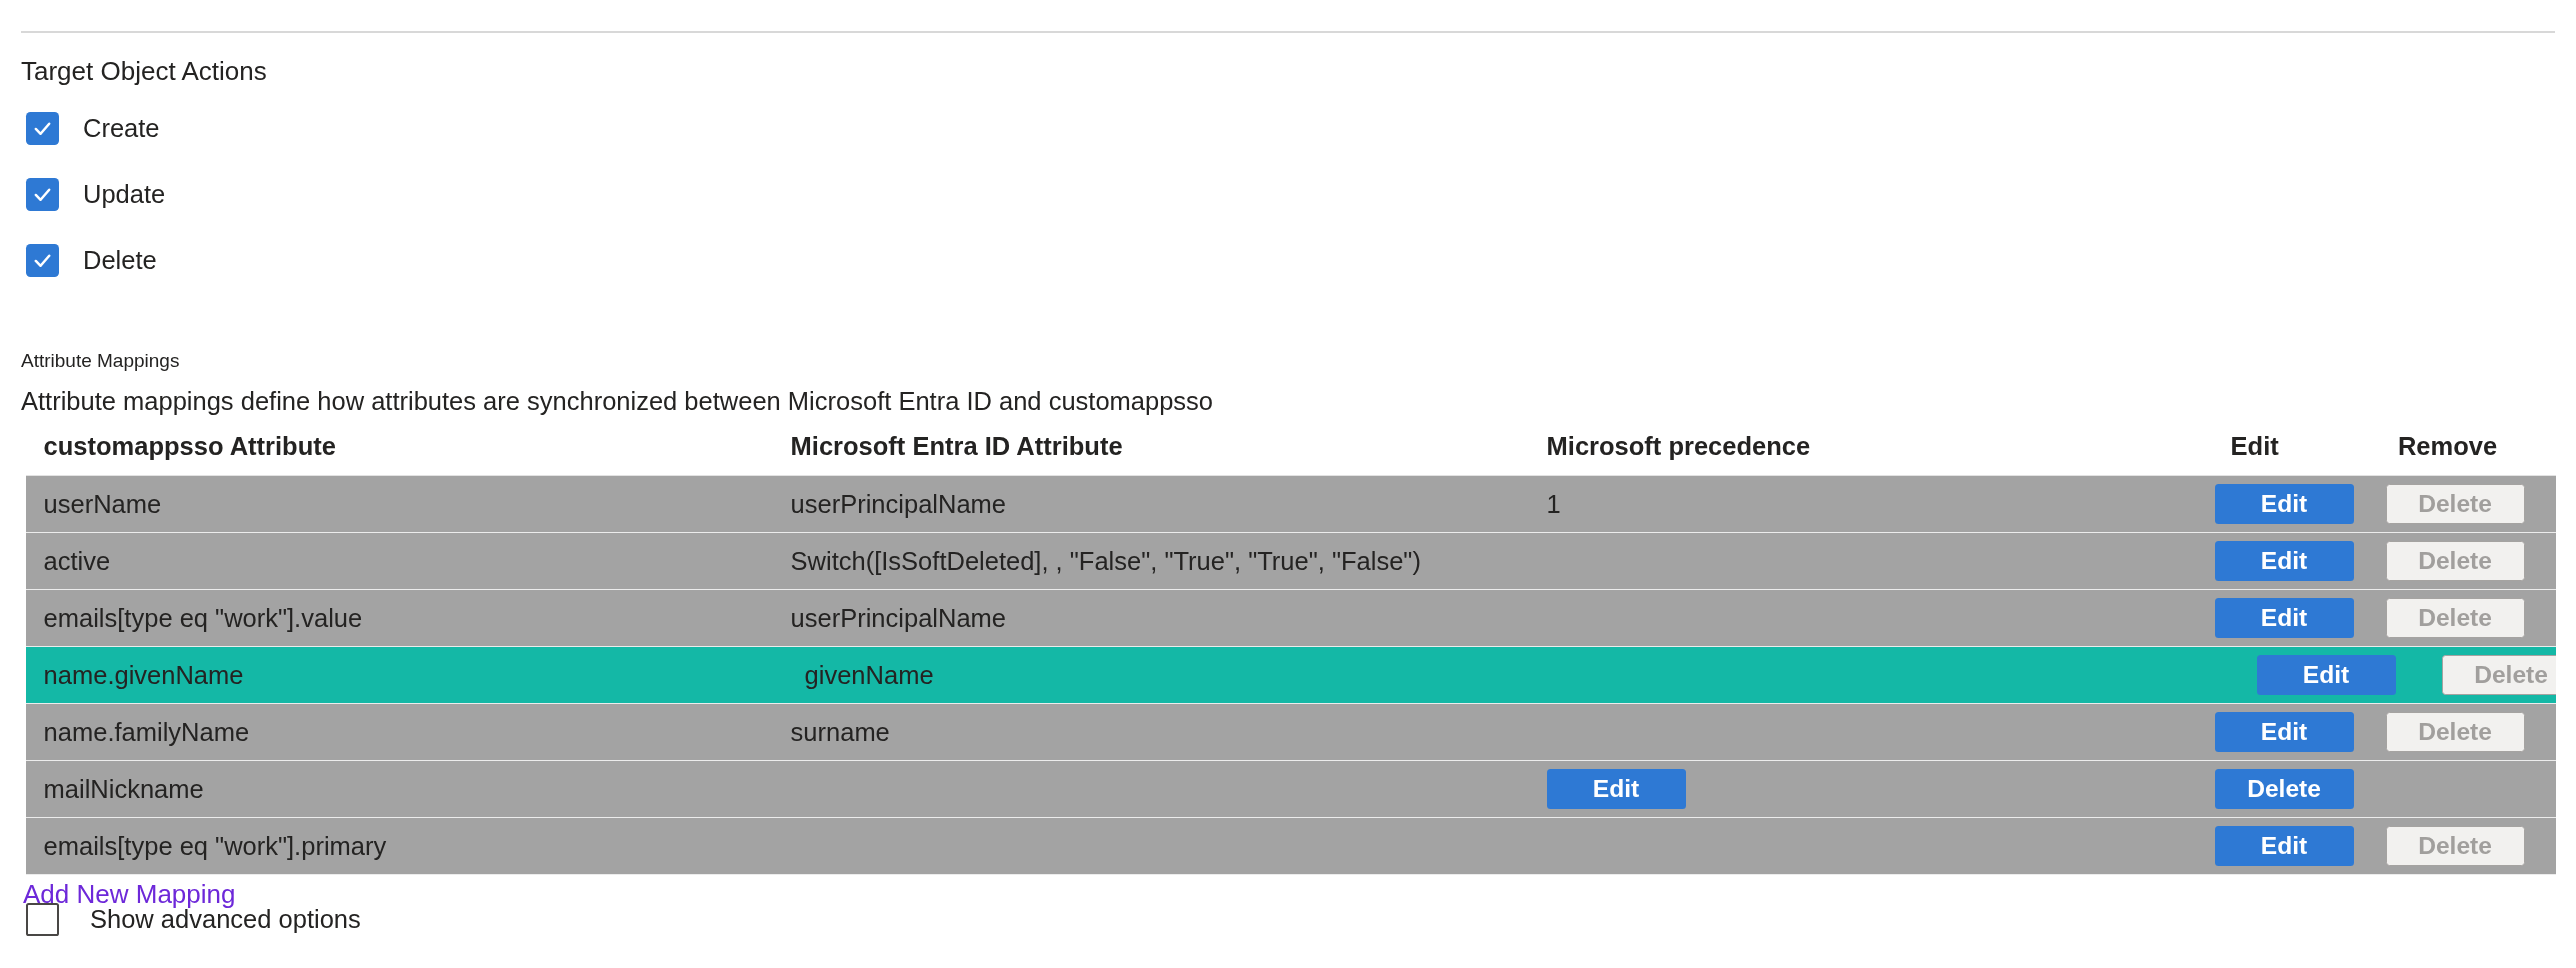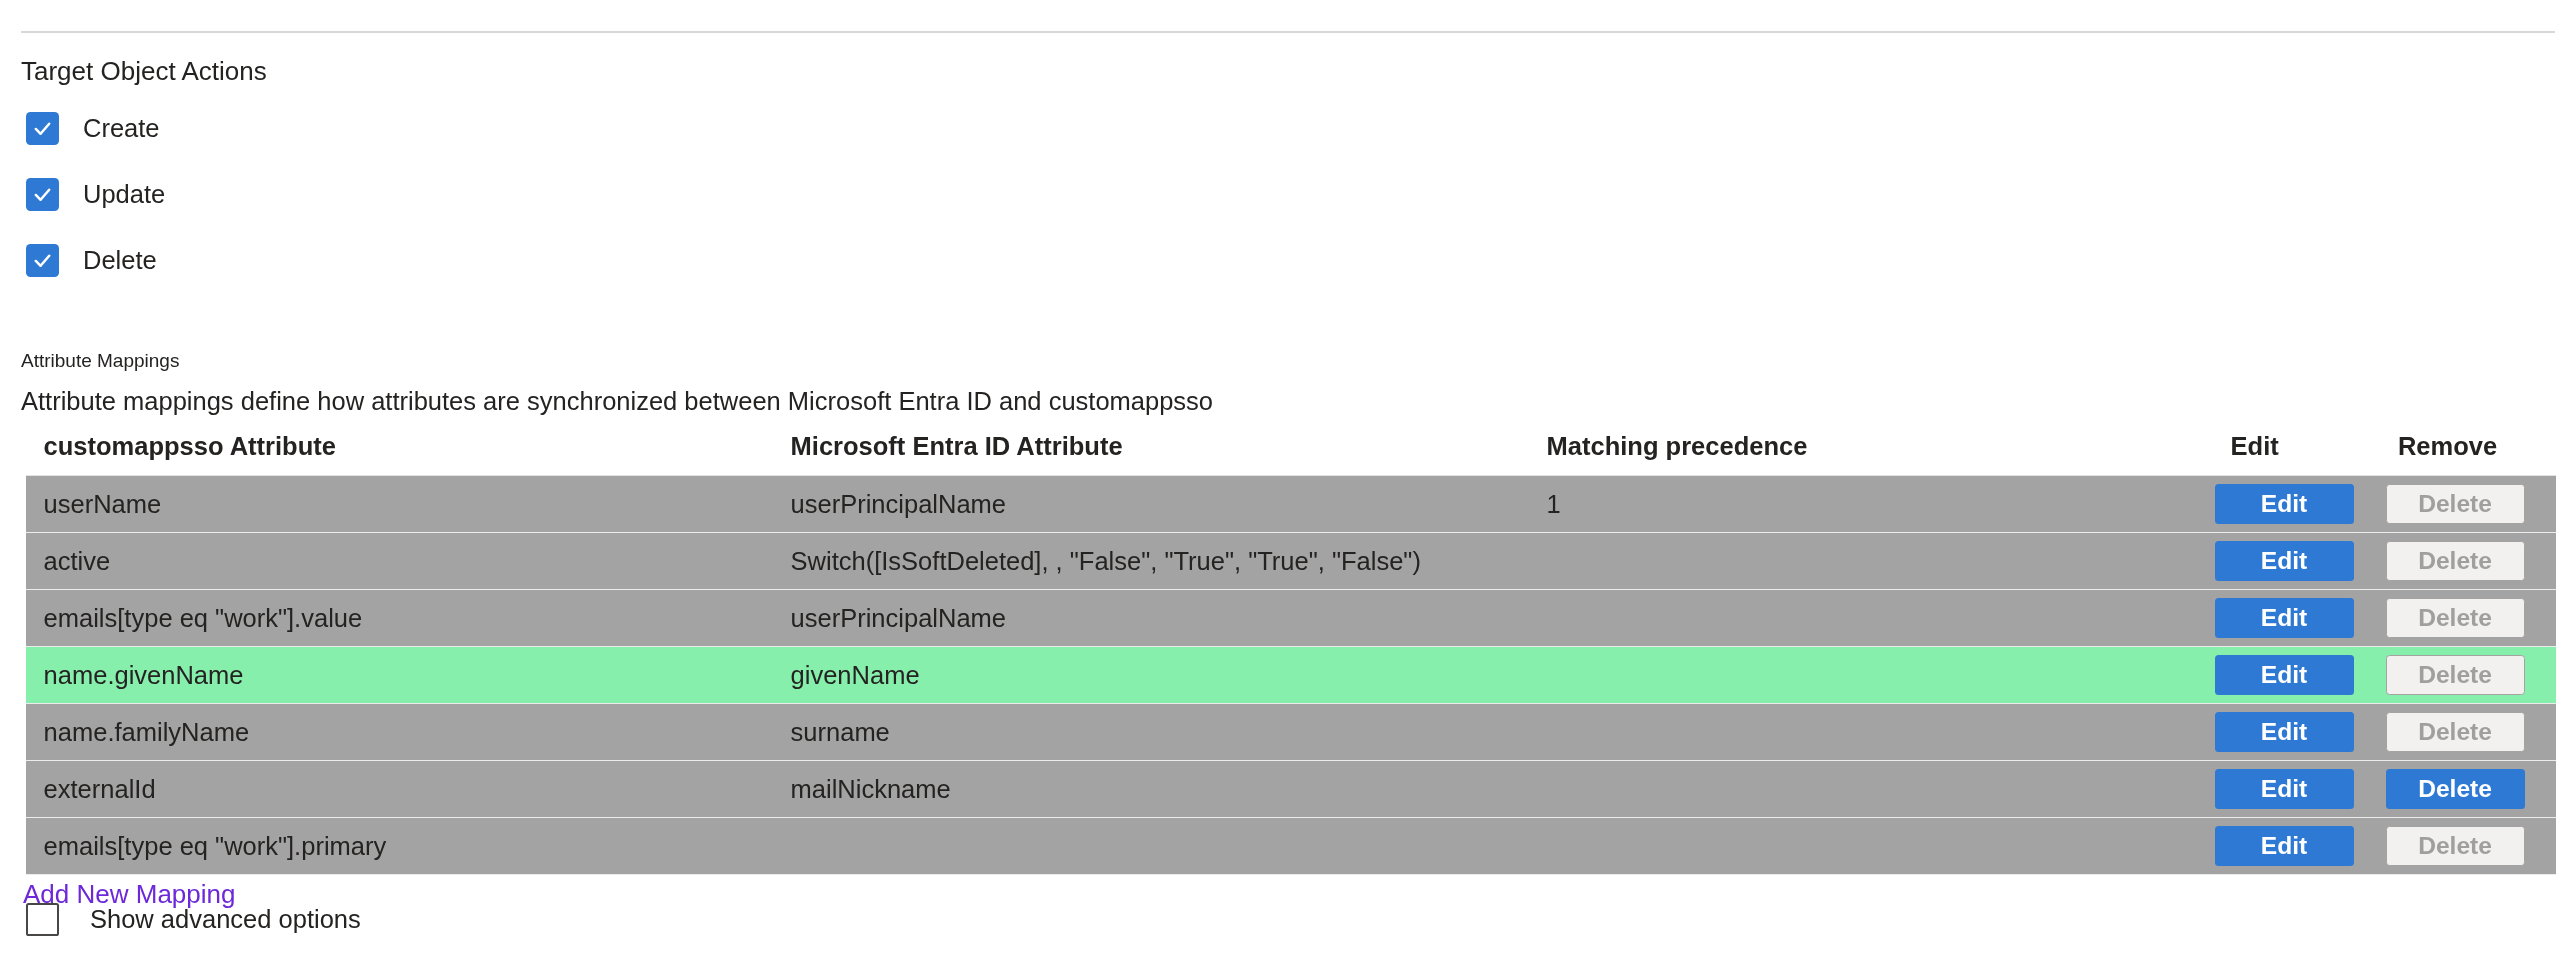--- a/index.html
+++ b/index.html
@@ -31,21 +31,21 @@
     display:grid;
     grid-template-columns:747px 756px 668px 171px 1fr;
     align-items:center;
     padding-left:17.6px;
     box-sizing:border-box;
   }
   .t-head{height:59px;border-bottom:1.8px solid #e2e2e2;font-weight:bold;font-size:25.5px;}
   .t-head .col-edit{padding-left:16px;}
   .t-head .col-remove{padding-left:12.3px;}
   .t-body-row{height:57px;border-bottom:1.8px solid #ececec;font-size:25.5px;background:#a3a3a3;}
-  .t-body-row.highlighted{background:#86efac;}
+  .t-body-row.highlighted{background:#14b8a6;gap:14px;}
   .cell{white-space:nowrap;overflow:hidden;}
 
   .btn{
     width:139px;height:40px;border-radius:3.5px;
     font-size:24.6px;font-weight:bold;font-family:inherit;
     display:flex;align-items:center;justify-content:center;
     box-sizing:border-box;padding:0;
   }
   .btn-primary{background:#2e79d4;color:#ffffff;border:none;cursor:pointer;}
   .btn-disabled{background:#f2f1ef;color:#a19f9d;border:1.8px solid #a5a3a1;cursor:default;}
@@ -92,21 +92,21 @@
   </div>
 </div>
 
 <div class="abs" id="am-title">Attribute Mappings</div>
 <div class="abs" id="am-desc">Attribute mappings define how attributes are synchronized between Microsoft Entra ID and customappsso</div>
 
 <div class="abs" id="mapping-table">
   <div class="t-row t-head">
     <div class="cell">customappsso Attribute</div>
     <div class="cell">Microsoft Entra ID Attribute</div>
-    <div class="cell">Matching precedence</div>
+    <div class="cell">Microsoft precedence</div>
     <div class="cell col-edit">Edit</div>
     <div class="cell col-remove">Remove</div>
   </div>
   <div id="rows-container">
   <div class="t-row t-body-row">
     <div class="cell cell-app">userName</div>
     <div class="cell cell-entra">userPrincipalName</div>
     <div class="cell cell-prec">1</div>
     <div class="cell">
       <button class="btn btn-primary btn-edit">Edit</button>
@@ -158,21 +158,20 @@
     <div class="cell cell-prec"></div>
     <div class="cell">
       <button class="btn btn-primary btn-edit">Edit</button>
     </div>
     <div class="cell">
       <button class="btn btn-delete btn-disabled" disabled="">Delete</button>
     </div>
   </div>
 
   <div class="t-row t-body-row">
-    <div class="cell cell-app">externalId</div>
     <div class="cell cell-entra">mailNickname</div>
     <div class="cell cell-prec"></div>
     <div class="cell">
       <button class="btn btn-primary btn-edit">Edit</button>
     </div>
     <div class="cell">
       <button class="btn btn-delete btn-primary">Delete</button>
     </div>
   </div>
 

